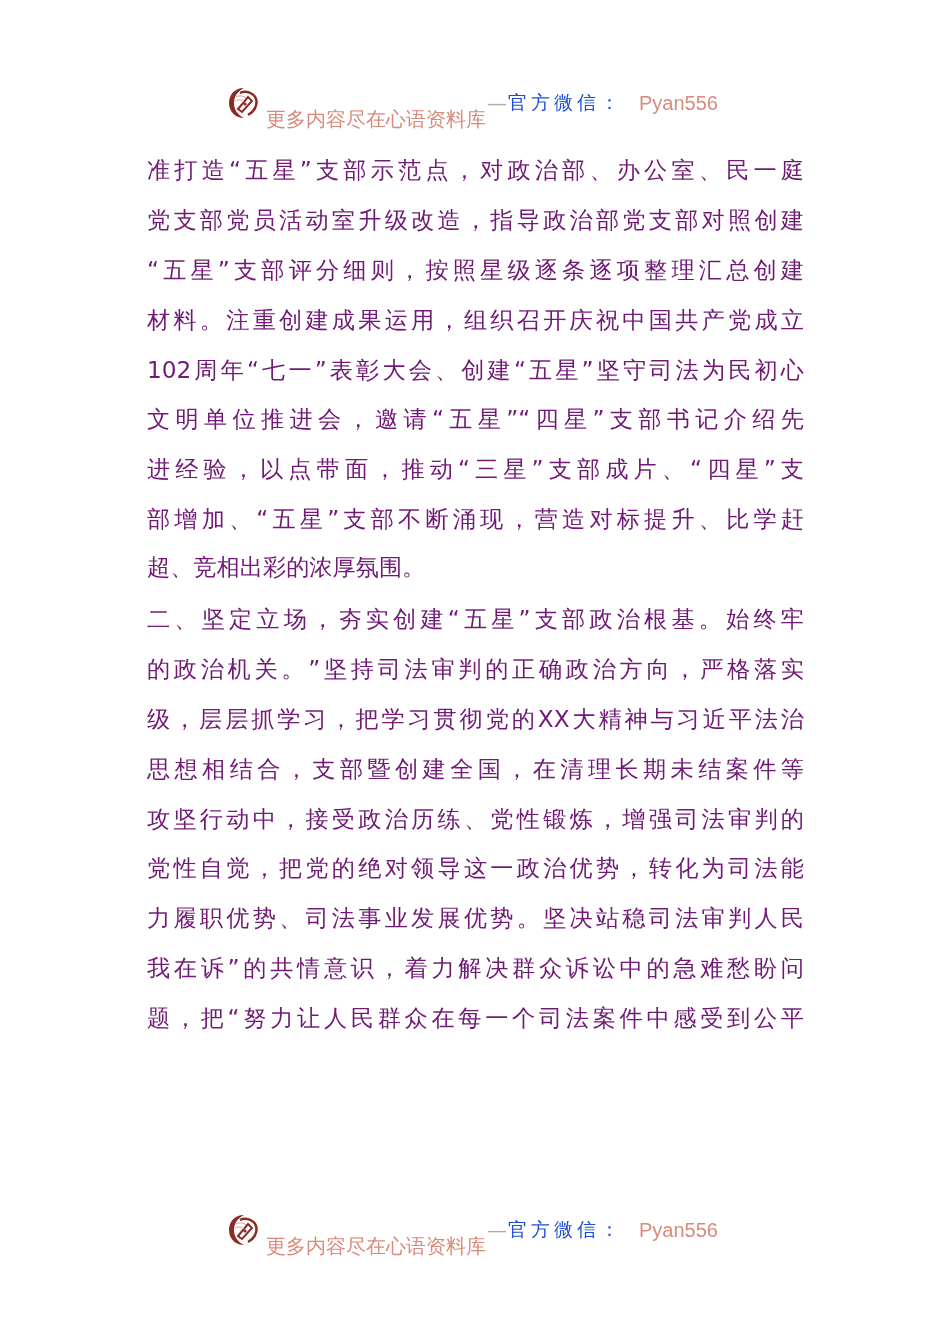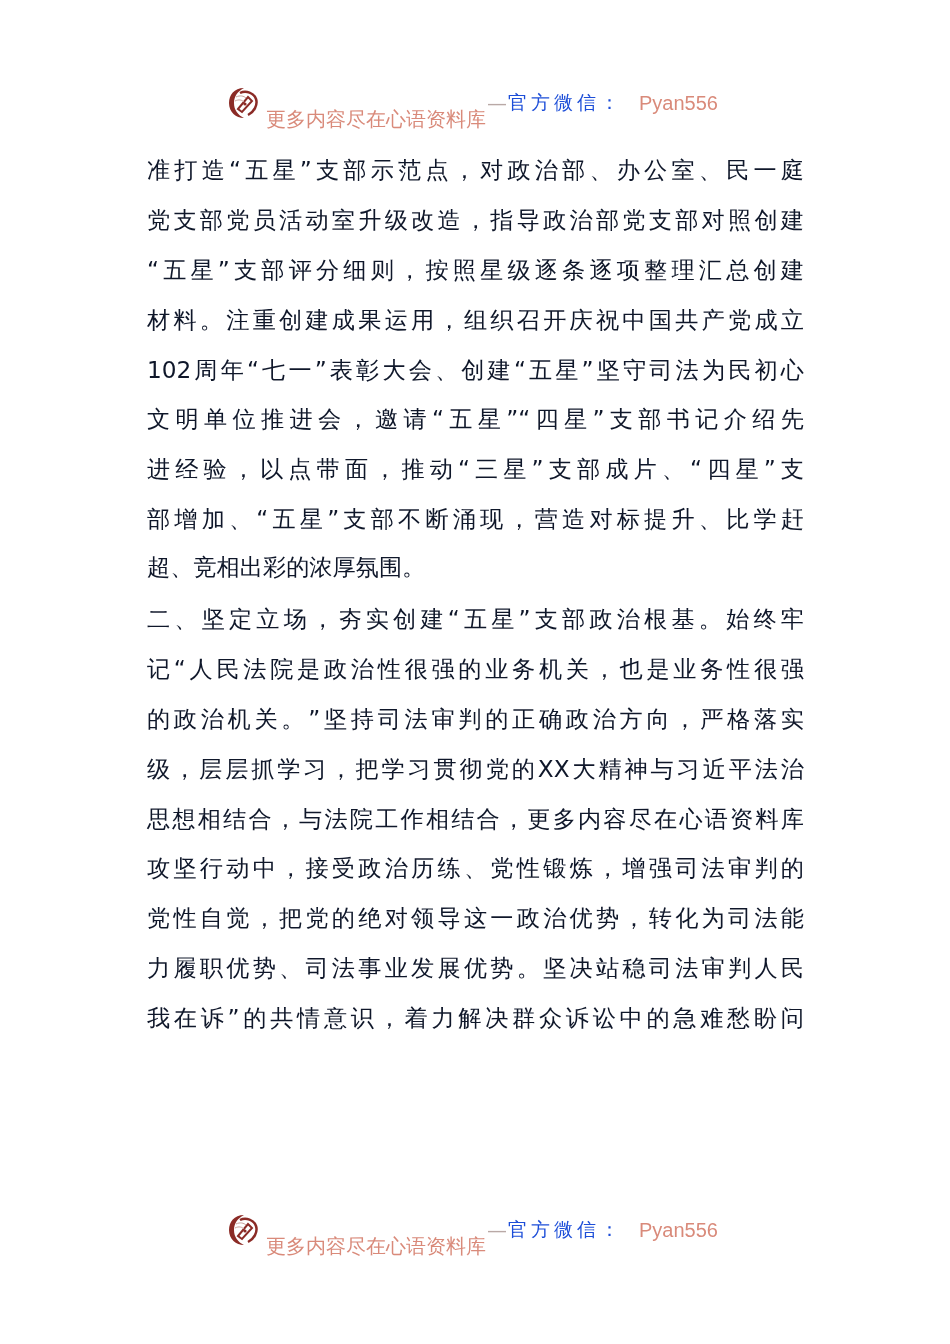--- a/index.html
+++ b/index.html
@@ -6,21 +6,21 @@
   body { width: 950px; height: 1344px; position: relative; overflow: hidden; font-family: "DejaVu Sans", sans-serif; }
   .banner { position: absolute; left: 226px; height: 40px; display: flex; align-items: center; white-space: nowrap; }
   .banner.top { top: 83px; }
   .banner.bottom { top: 1210px; }
   .logo { width: 36px; height: 36px; margin-right: 4px; }
   .b-main { font-family: "DejaVu Serif", serif; font-size: 20px; color: #d98a7a; letter-spacing: 0px; margin-top: 32px; }
   .b-dash { font-size: 20px; color: #b9a9a6; margin: 0 1px; }
   .b-wx { font-family: Liberation Serif, serif; font-size: 19px; color: #1d4ed8; letter-spacing: 4px; }
   .b-id { font-family: "Liberation Sans", sans-serif; font-size: 20px; color: #d98a7a; margin-left: 16px; }
   .content { position: absolute; left: 147px; top: 148px; width: 657px; }
-  .line { height: 49.9px; line-height: 44px; font-size: 23.2px; color: #0f172a; white-space: nowrap; text-align: justify; text-align-last: justify; font-family: "DejaVu Sans", sans-serif; }
+  .line { height: 49.9px; line-height: 44px; font-size: 23.2px; color: #701a75; white-space: nowrap; text-align: justify; text-align-last: justify; font-family: "DejaVu Sans", sans-serif; }
   .line.last { text-align-last: left; font-family: Liberation Mono, monospace; }
 </style>
 </head>
 <body>
 
 <div class="banner top">
   <svg class="logo" viewBox="0 0 36 36">
     <path d="M18 3 C8 3 3 10 3 18 C3 27 10 33 18 33 C12 30 8 25 8 18 C8 11 12 6 18 3 Z" fill="#8b2b26"></path>
     <path d="M14 8 C20 5 28 8 30 14 C32 20 28 27 22 30" fill="none" stroke="#8b2b26" stroke-width="2.5"></path>
     <path d="M12 24 L22 12 L26 16 L16 27 Z" fill="none" stroke="#8b2b26" stroke-width="2"></path>
@@ -38,28 +38,28 @@
   <div class="line">准打造“五星”支部示范点，对政治部、办公室、民一庭</div>
   <div class="line">党支部党员活动室升级改造，指导政治部党支部对照创建</div>
   <div class="line">“五星”支部评分细则，按照星级逐条逐项整理汇总创建</div>
   <div class="line">材料。注重创建成果运用，组织召开庆祝中国共产党成立</div>
   <div class="line">102周年“七一”表彰大会、创建“五星”坚守司法为民初心</div>
   <div class="line">文明单位推进会，邀请“五星”“四星”支部书记介绍先</div>
   <div class="line">进经验，以点带面，推动“三星”支部成片、“四星”支</div>
   <div class="line">部增加、“五星”支部不断涌现，营造对标提升、比学赶</div>
   <div class="line last">超、竞相出彩的浓厚氛围。</div>
   <div class="line">二、坚定立场，夯实创建“五星”支部政治根基。始终牢</div>
-  <div class="line">记“人民法院是政治性很强的业务机关，也是业务性很强</div>
   <div class="line">的政治机关。”坚持司法审判的正确政治方向，严格落实</div>
   <div class="line">级，层层抓学习，把学习贯彻党的XX大精神与习近平法治</div>
-  <div class="line">思想相结合，与法院工作相结合，更多内容尽在心语资料库</div>
+  <div class="line">思想相结合，支部暨创建全国，在清理长期未结案件等</div>
   <div class="line">攻坚行动中，接受政治历练、党性锻炼，增强司法审判的</div>
   <div class="line">党性自觉，把党的绝对领导这一政治优势，转化为司法能</div>
   <div class="line">力履职优势、司法事业发展优势。坚决站稳司法审判人民</div>
   <div class="line">我在诉”的共情意识，着力解决群众诉讼中的急难愁盼问</div>
+  <div class="line">题，把“努力让人民群众在每一个司法案件中感受到公平</div>
 </div>
 
 <div class="banner bottom">
   <svg class="logo" viewBox="0 0 36 36">
     <path d="M18 3 C8 3 3 10 3 18 C3 27 10 33 18 33 C12 30 8 25 8 18 C8 11 12 6 18 3 Z" fill="#8b2b26"></path>
     <path d="M14 8 C20 5 28 8 30 14 C32 20 28 27 22 30" fill="none" stroke="#8b2b26" stroke-width="2.5"></path>
     <path d="M12 24 L22 12 L26 16 L16 27 Z" fill="none" stroke="#8b2b26" stroke-width="2"></path>
     <circle cx="19" cy="19" r="1.6" fill="#8b2b26"></circle>
     <path d="M10 12 C14 10 18 11 20 13" fill="none" stroke="#c9a19b" stroke-width="1"></path>
     <path d="M9 16 C13 14 16 15 18 17" fill="none" stroke="#c9a19b" stroke-width="1"></path>

